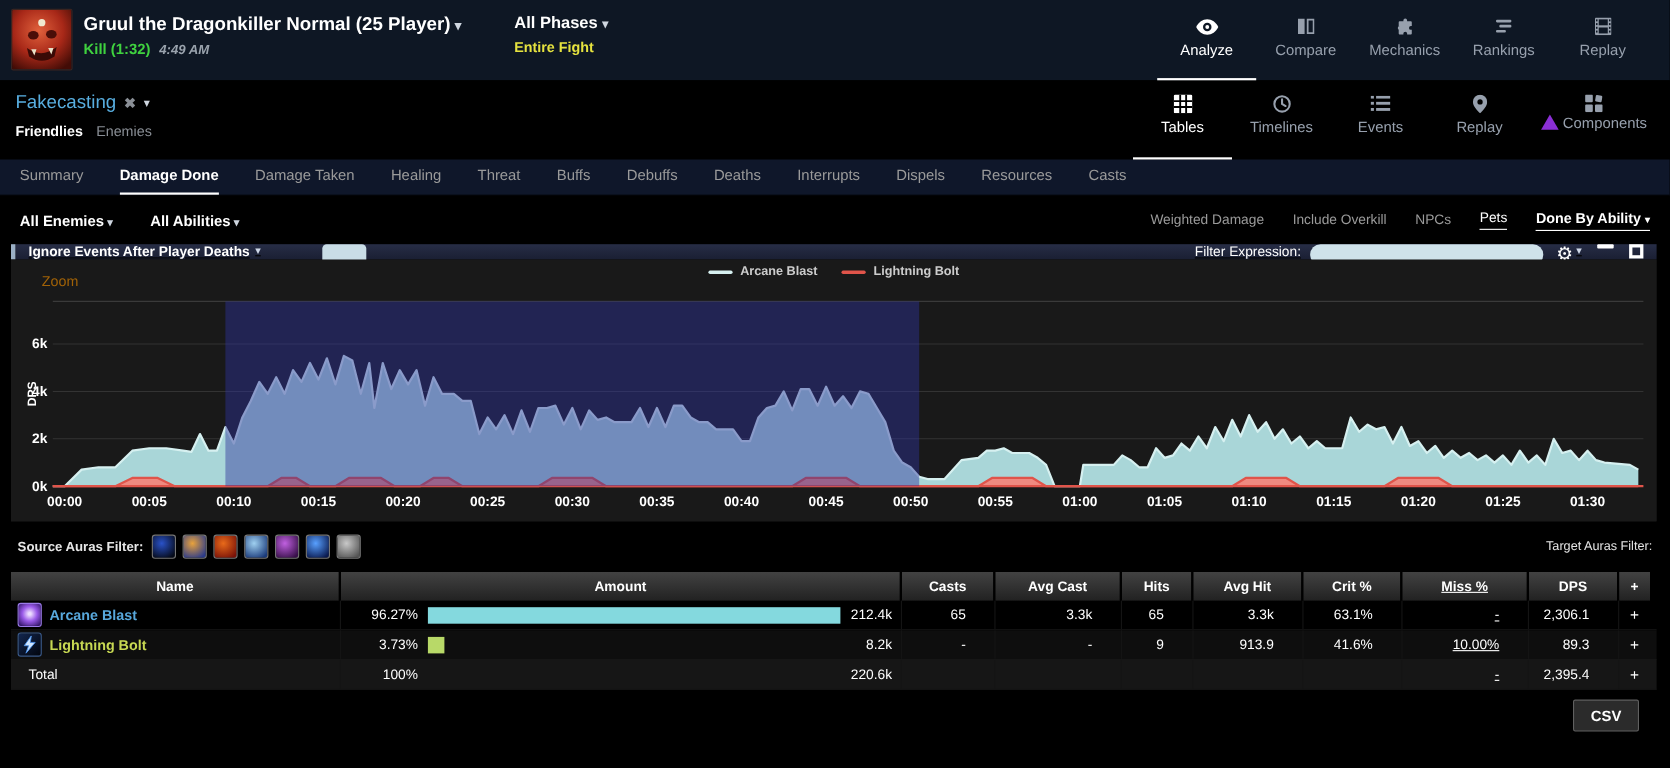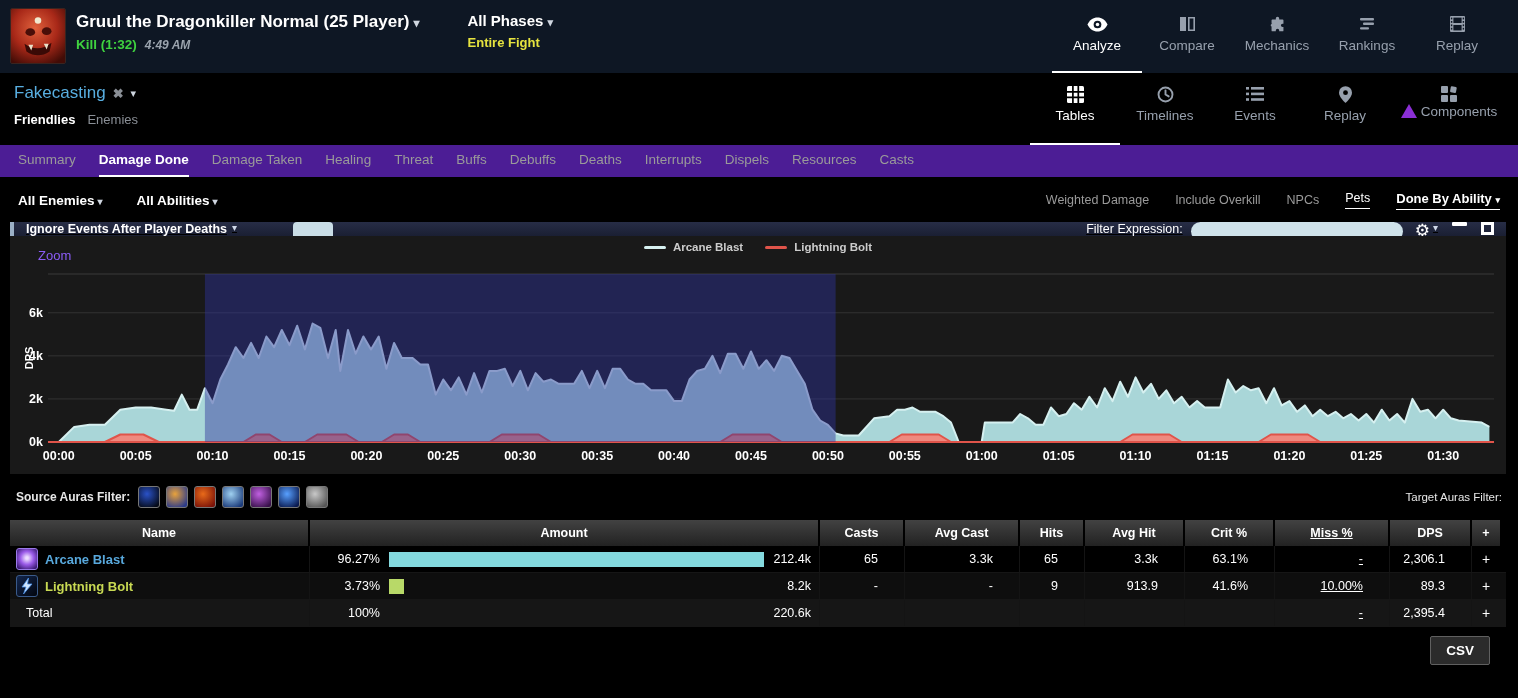--- a/index.html
+++ b/index.html
@@ -37,22 +37,22 @@
   .side-friendlies { color:#fff; font-weight:bold; }
   .side-enemies { color:#8a8f96; }
   .views-nav { display:flex; margin-right:10px; }
   .views-nav .nav-item { padding-top:11px; }
   .views-nav .nav-item.wide { width:118px; }
   .comp-row { display:flex; align-items:flex-start; gap:4px; }
   .comp-logo { width:0; height:0; border-left:8px solid transparent; border-right:8px solid transparent;
     border-bottom:14px solid #8b2fd6; display:inline-block; }
 
   
-  .tab-bar { height:33px; background:#4c1d95; border-bottom:1px solid #000; display:flex; align-items:stretch;
-    padding-left:18px; gap:23px; }
+  .tab-bar { height:33px; background:#0f172a; border-bottom:1px solid #000; display:flex; align-items:stretch;
+    padding-left:18px; gap:33px; }
   .tab { color:#9a9a9a; font-size:13.5px; display:flex; align-items:center; cursor:pointer;
     border-bottom:2px solid transparent; padding-bottom:2px; }
   .tab.active { color:#fff; font-weight:bold; border-bottom-color:#fff; }
 
   
   .filter-row { height:44px; display:flex; align-items:center; padding:0 18px; }
   .filters-left { display:flex; gap:34px; }
   .fdrop { color:#fff; font-size:13.5px; font-weight:bold; cursor:pointer; }
   .fdrop .caret { font-size:10px; color:#cfd6e0; margin-left:3px; }
   .filters-right { margin-left:auto; display:flex; align-items:center; gap:26px; }
@@ -68,21 +68,21 @@
   .it-caret { color:#cfd8e8; font-size:10px; margin-left:5px; }
   .deaths-toggle { width:40px; height:21px; background:#c9dde6; border-radius:4px; margin-left:56px; cursor:pointer; }
   .fe-label { color:#fff; font-size:12.5px; }
   .fe-input { width:212px; height:19px; background:#cfe2ea; border:none; border-radius:10px; margin:0 12px 0 8px;
     outline:none; padding:0 10px; font-size:12px; color:#123; }
   .gear { color:#fff; font-size:17px; line-height:1; cursor:pointer; }
   .gear-caret { color:#cfd8e8; font-size:10px; margin:0 14px 0 3px; cursor:pointer; }
   .win-min { width:15px; height:4px; background:#fff; border-radius:1px; margin-right:14px; cursor:pointer; }
   .win-max { width:13px; height:13px; border:3px solid #fff; margin-right:12px; cursor:pointer; }
   .chart-body { position:relative; height:238px; background:#191919; }
-  .zoom-label { position:absolute; left:28px; top:12px; color:#8b5cf6; font-size:13px; }
+  .zoom-label { position:absolute; left:28px; top:12px; color:#a16207; font-size:13px; }
   .legend { position:absolute; left:0; right:0; top:5px; display:flex; justify-content:center; gap:22px; }
   .legend-item { display:flex; align-items:center; gap:7px; cursor:pointer; }
   .legend-swatch { width:22px; height:3px; border-radius:2px; }
   .legend-name { color:#ccc; font-size:11.5px; font-weight:bold; }
 
   
   .auras-row { margin-top:10px; padding:0 16px 0 16px; display:flex; align-items:center; height:26px; }
   .auras-label { color:#e6e6e6; font-size:12px; font-weight:bold; }
   .aura-icons { display:flex; gap:6px; margin-left:8px; }
   .aura-icon { width:22px; height:22px; border:1px solid #777; border-radius:3px; cursor:pointer; }

